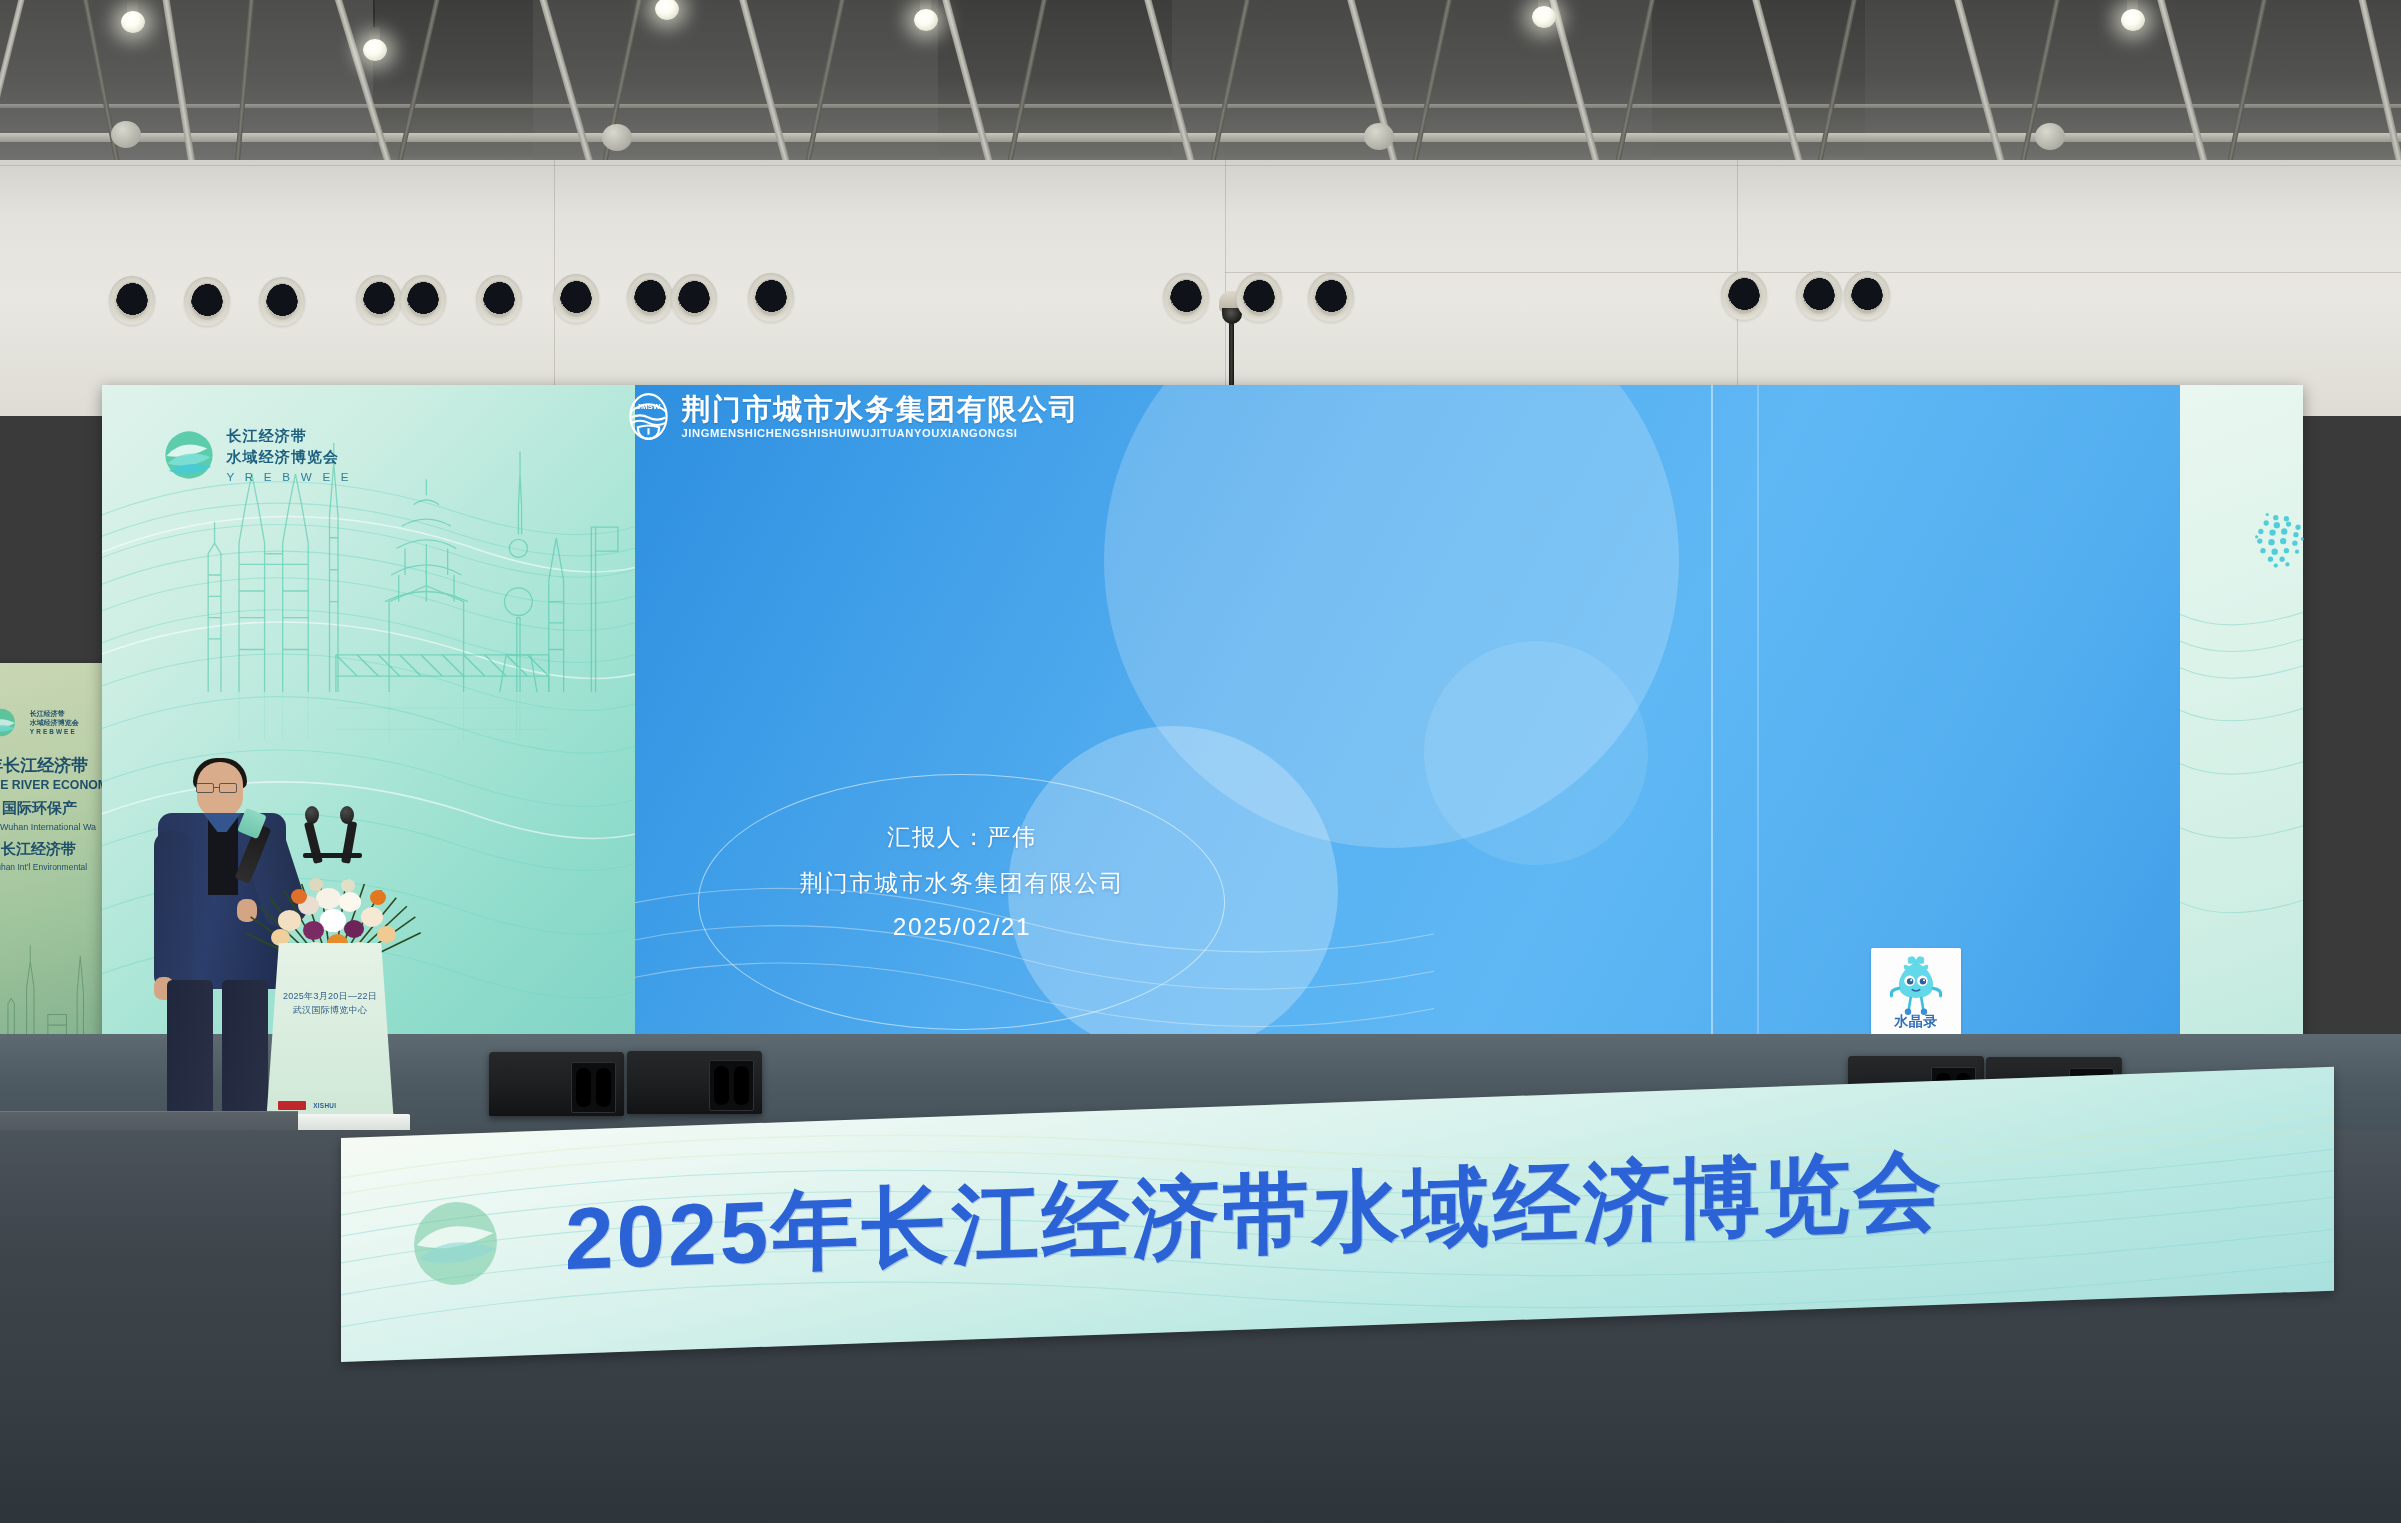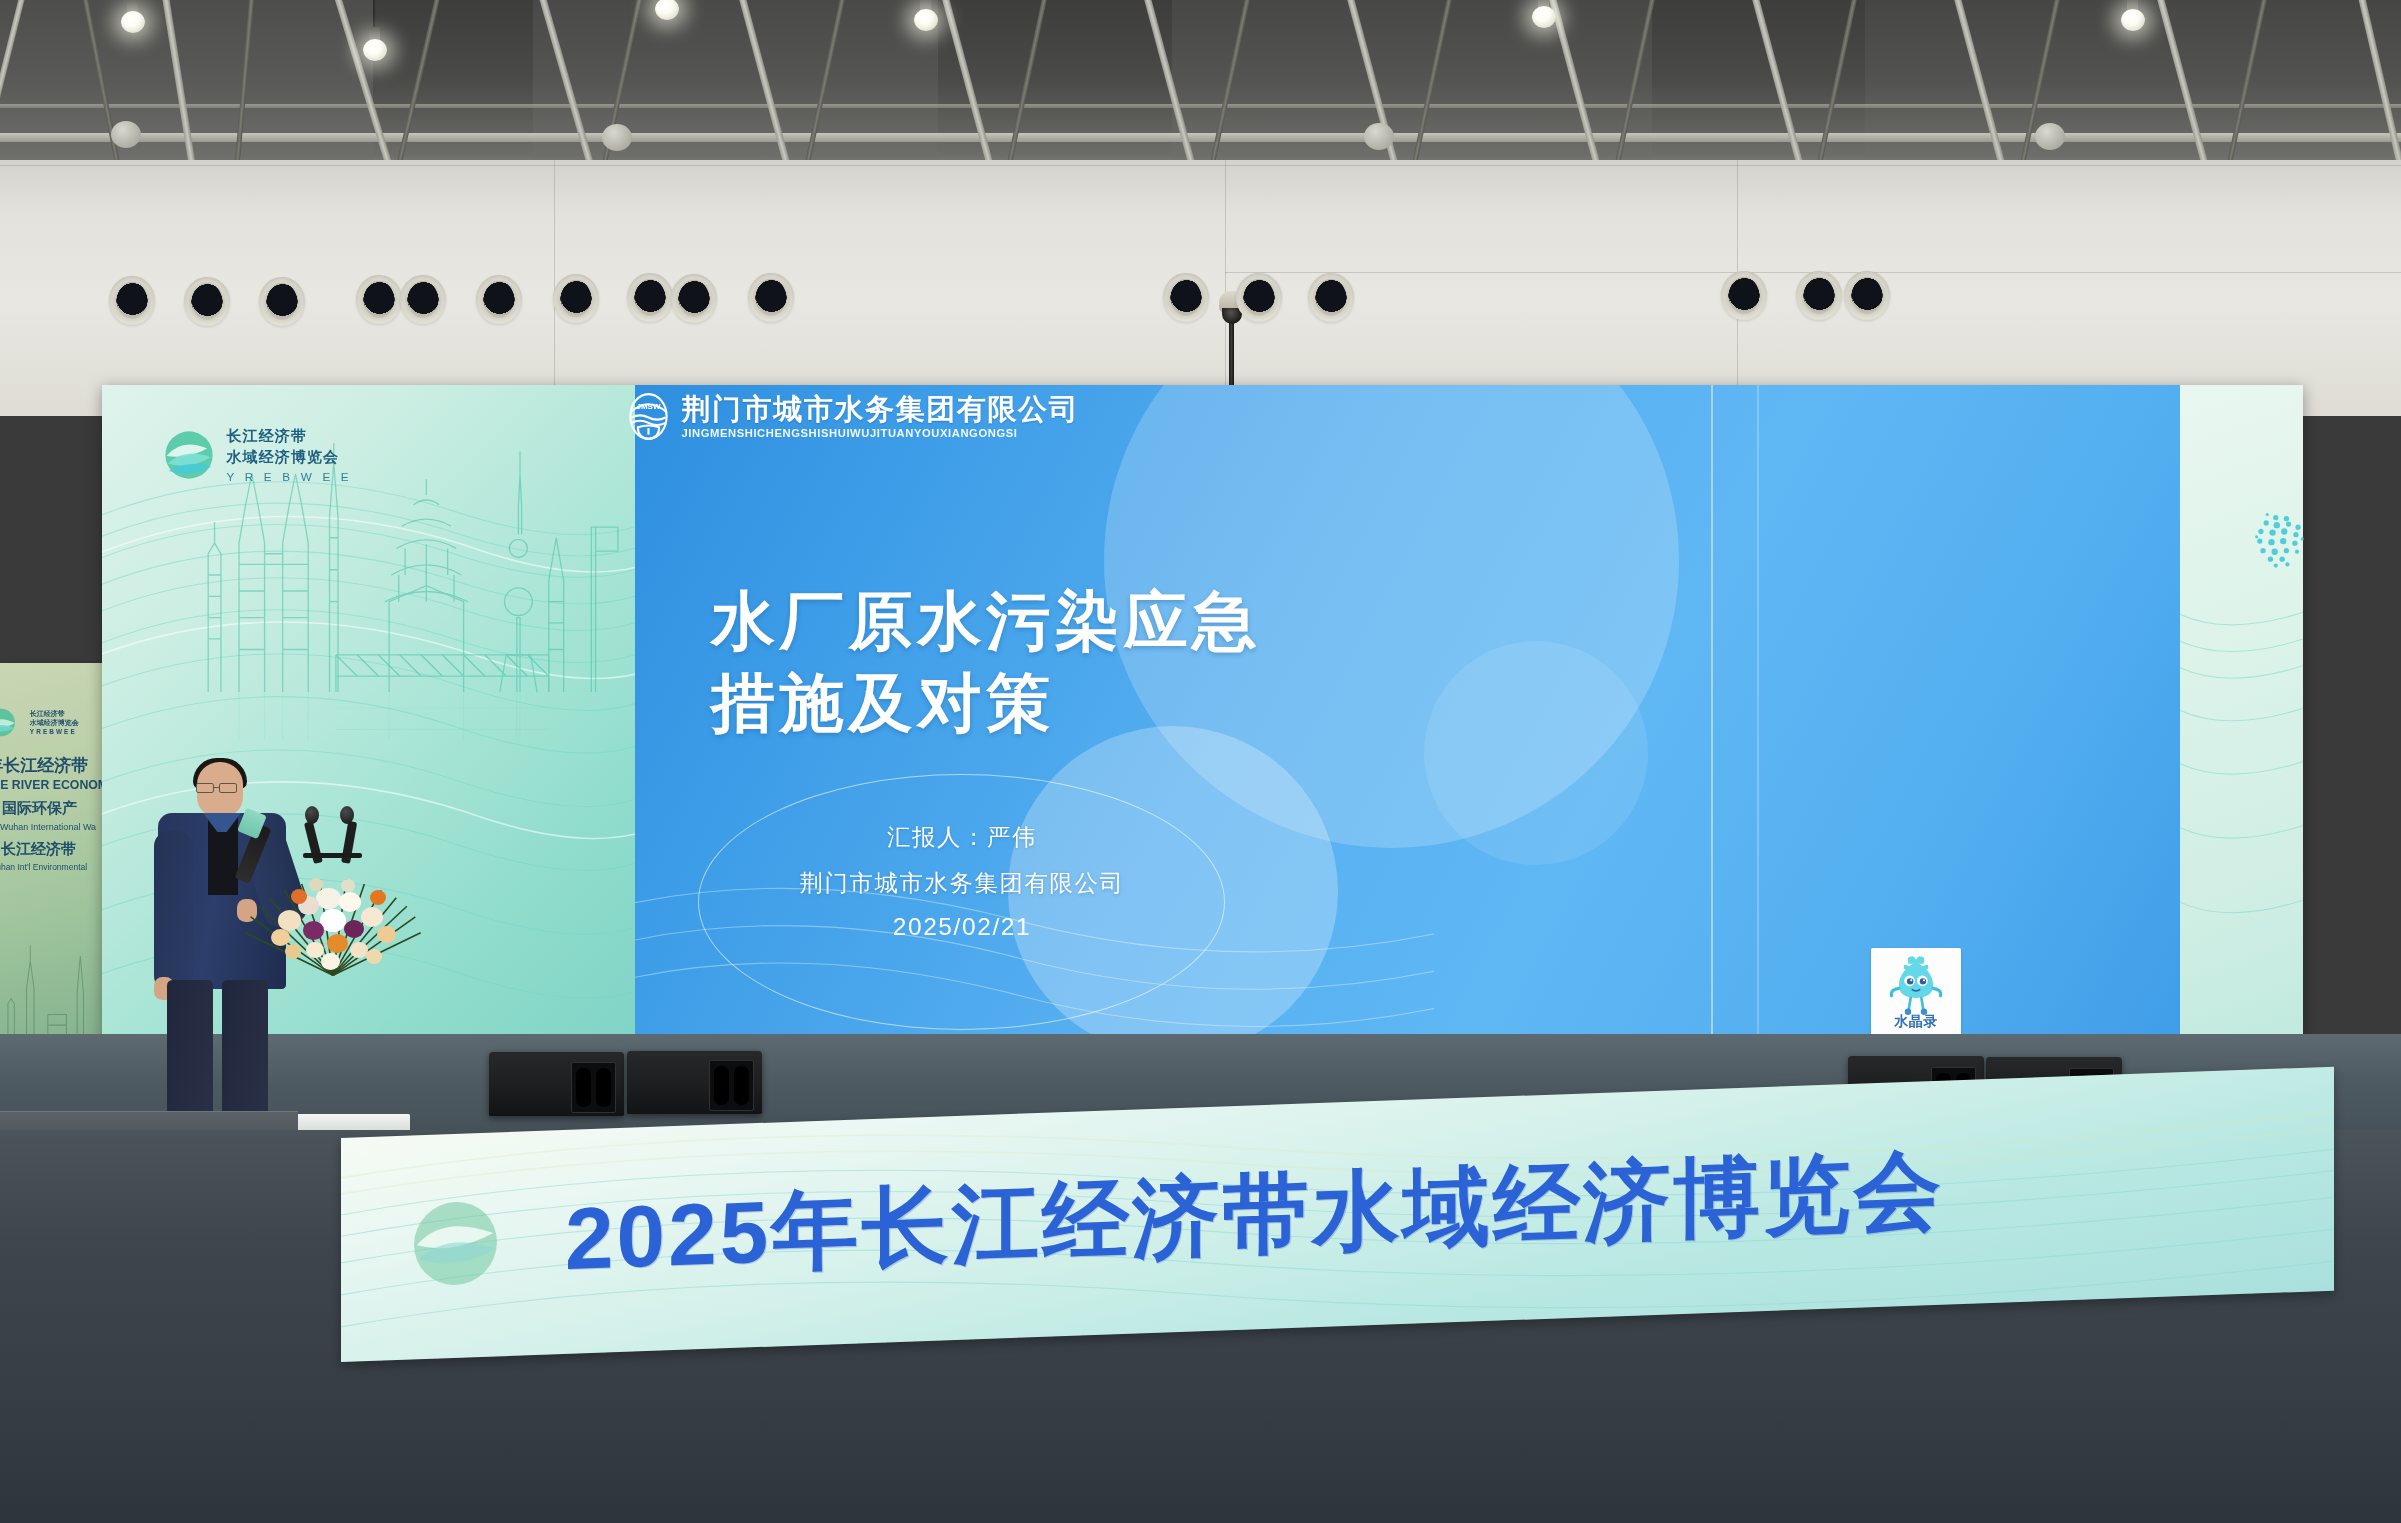--- a/index.html
+++ b/index.html
@@ -486,24 +486,20 @@
       <path d="M14 58 Q30 50 46 58 Q62 66 78 58" fill="none" stroke="#fff" stroke-width="4"></path>
       <path d="M26 66 Q46 60 66 66 Q66 86 46 88 Q26 86 26 66Z" fill="none" stroke="#fff" stroke-width="4"></path>
       <path d="M46 68 L46 80" stroke="#fff" stroke-width="4"></path>
     </svg>
     <div class="co-name">
       <div class="co-cn">荆门市城市水务集团有限公司</div>
       <div class="co-py">JINGMENSHICHENGSHISHUIWUJITUANYOUXIANGONGSI</div>
     </div>
   </div>
 
-  <div class="title-wrap">
-    <div class="title-l">水厂原水污染应急</div>
-    <div class="title-l">措施及对策</div>
-  </div>
 
   <div class="meta-ring"></div>
   <div class="meta">
     <div class="meta-line">汇报人：严伟</div>
     <div class="meta-line">荆门市城市水务集团有限公司</div>
     <div class="meta-date">2025/02/21</div>
   </div>
 
   <div style="position:absolute;left:160px;top:426px;display:flex;align-items:center;gap:8.5px;">
     <svg width="58" height="58" viewBox="0 0 108 108">
@@ -610,20 +606,28 @@
     <div class="petal" style="left:87px;top:76px;width:21px;height:19px;background:#e58b2c;"></div>
     <div class="petal" style="left:66px;top:84px;width:18px;height:16px;background:#f6ead0;"></div>
     <div class="petal" style="left:110px;top:84px;width:18px;height:16px;background:#f2e3c6;"></div>
     <div class="petal" style="left:45px;top:86px;width:16px;height:15px;background:#e8c98f;"></div>
     <div class="petal" style="left:126px;top:91px;width:16px;height:15px;background:#edd9ac;"></div>
     <div class="petal" style="left:81px;top:95px;width:19px;height:17px;background:#fbf4e4;"></div>
     <div class="petal" style="left:101px;top:21px;width:14px;height:12.8px;background:#e2dfc8;"></div>
     <div class="petal" style="left:69px;top:20px;width:14px;height:12.8px;background:#ded8bd;"></div>
   </div>
 
+  <div class="podium">
+    <div class="podium-txt" style="top:47px;">2025年3月20日—22日</div>
+    <div class="podium-txt" style="top:61px;">武汉国际博览中心</div>
+    <div class="pod-logos">
+      <div class="pod-logo-red"></div>
+      <div class="pod-logo-txt">XISHUI</div>
+    </div>
+  </div>
   <div class="podium-base"></div>
 
   <div class="steps">
     <div class="step" style="top:0;width:298px;height:43px;"></div>
     <div class="step" style="top:40px;width:277px;height:46px;"></div>
     <div class="step" style="top:84px;width:264px;height:48px;"></div>
     <div class="step" style="top:130px;width:251px;height:51px;"></div>
     <div class="step" style="top:179px;width:239px;height:53px;"></div>
   </div>
 

